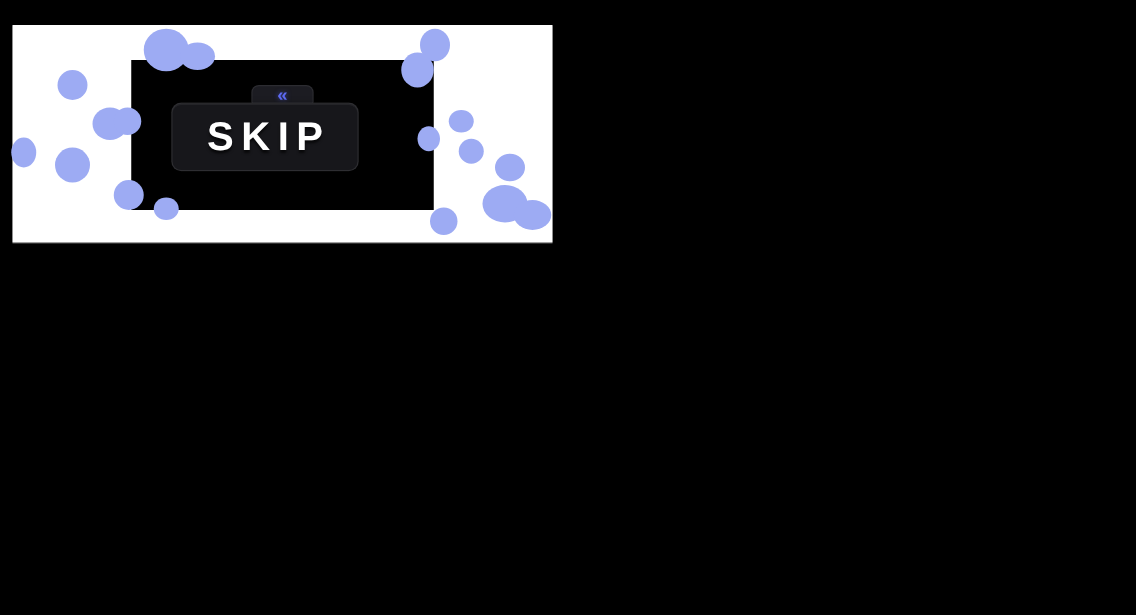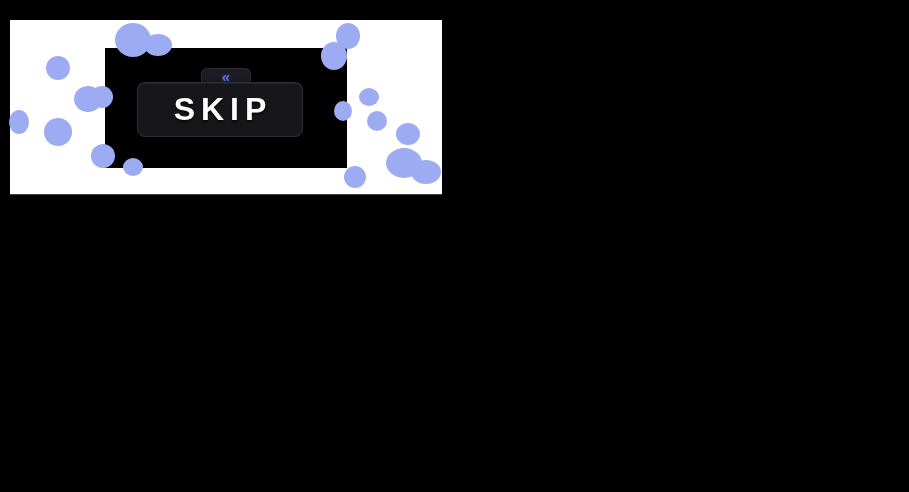--- a/index.html
+++ b/index.html
@@ -44,21 +44,21 @@
   }
   .collapse-tab .chev{
     color:var(--chevron);
     font-size:15px;
     font-weight:bold;
     line-height:1;
     text-shadow:0 0 4px rgba(93,106,242,0.55);
     transform:translateY(-1px);
   }
   .skip-button{
-    position:absolute;left:32px;top:34px;width:166px;height:55px;
+    position:absolute;left:32px;top:34px;width:150px;height:55px;
     background:var(--btn-bg);
     border:1px solid rgba(255,255,255,0.10);
     border-radius:8px;
     box-sizing:border-box;
     display:flex;align-items:center;justify-content:center;
     z-index:2;
     cursor:pointer;
     box-shadow:inset 0 1px 0 rgba(255,255,255,0.06), 0 2px 6px rgba(0,0,0,0.6);
   }
   .skip-button .label{

